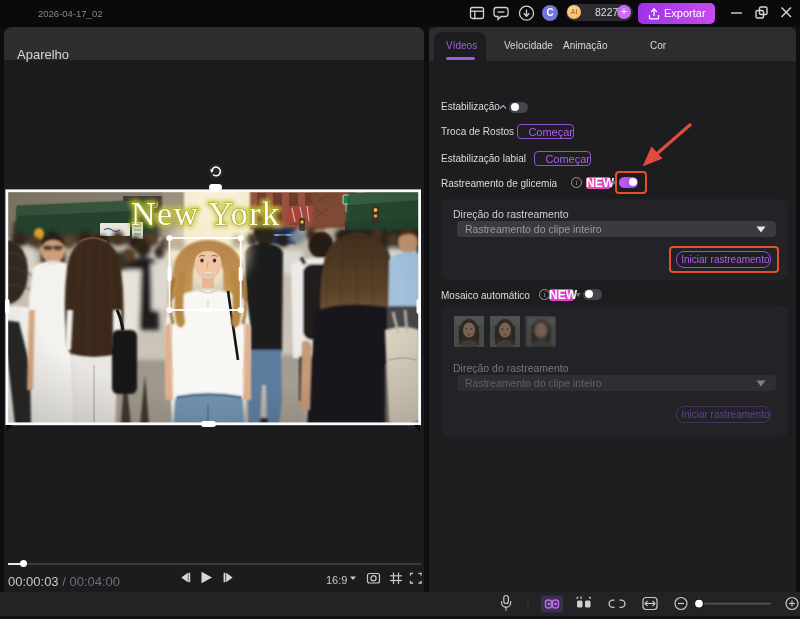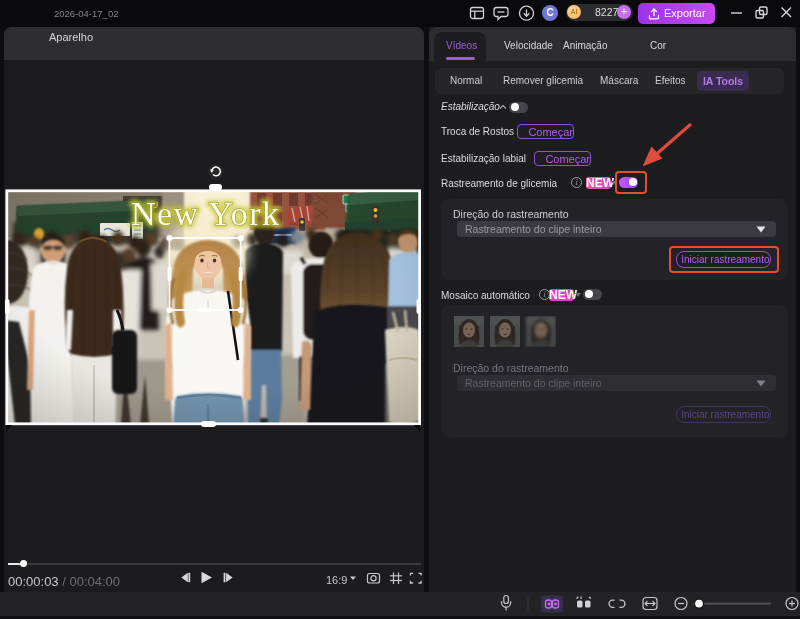--- a/index.html
+++ b/index.html
@@ -2,33 +2,33 @@
 <html><head>
 <meta charset="utf-8">
 <style>
   * { margin:0; padding:0; box-sizing:border-box; }
   html,body { width:800px; height:619px; overflow:hidden; background:#0b0b0d; font-family:"Liberation Sans",sans-serif; }
   .abs { position:absolute; }
   #stage { position:relative; width:800px; height:619px; background:#0e0e11; }
 
   
   #titlebar { left:0; top:0; width:800px; height:27px; background:#0a0a0c; }
-  #title { left:54px; top:8px; font-size:9.5px; color:#85858b; }
+  #title { left:38px; top:8px; font-size:9.5px; color:#85858b; }
   #avatarC { left:542px; top:5px; width:16px; height:16px; border-radius:50%; background:#7176d8; color:#fff; font-size:10px; font-weight:bold; text-align:center; line-height:16px; }
   #credits { left:566px; top:4px; width:67px; height:17px; background:#2b2b30; border-radius:9px; }
   #coin { left:1px; top:1px; width:14px; height:14px; border-radius:50%; background:radial-gradient(circle at 40% 35%, #fcd9a0, #f7bd6e 65%, #efa84e); color:#b97b1e; font-size:7px; font-weight:bold; text-align:center; line-height:14px; }
   #crednum { left:21px; top:2px; font-size:10.5px; color:#dededf;margin-left:8px; }
   #plus { left:51px; top:1px; width:14px; height:14px; border-radius:50%; background:#cb6df2; color:#fff; font-size:11px; text-align:center; line-height:13px; }
   #exportbtn { left:638px; top:3px; width:77px; height:21px; border-radius:5px; background:linear-gradient(90deg,#9c33e6,#c94af0); color:#fff; font-size:11px; }
   #exportbtn span { position:absolute; left:26px; top:4px; }
 
   
   #lpanel { left:4px; top:27px; width:420px; height:565px; background:#1c1c1f; border-radius:8px 8px 0 0; }
   #lphead { left:0; top:0; width:420px; height:33px; background:#2e2e31; border-radius:8px 8px 0 0; }
-  #lphead span { position:absolute; left:13px; top:4px; font-size:11px; color:#d6d6d8;margin-left:32px; }
+  #lphead span { position:absolute; left:13px; top:20px; font-size:13px; color:#d6d6d8; }
   #photowrap { left:1px; top:133px; width:416px; height:272px; }
   #progress { left:4px; top:536px; width:413px; height:1.5px; background:#3a3a3f; }
   #progfill { left:4px; top:536px; width:16px; height:1.5px; background:#e8e8e8; }
   #progknob { left:16px; top:533px; width:7px; height:7px; border-radius:50%; background:#ffffff; }
   #timetxt { left:4px; top:547px; font-size:13px; color:#c9c9cc; }
   #timetxt .dim { color:#6e6e74; }
   #ratio { left:322px; top:547px; font-size:11px; color:#c9c9cc; }
 
   
   #rpanel { left:429px; top:27px; width:367px; height:565px; background:#1d1d20; }
@@ -414,29 +414,22 @@
 
   <div class="abs" id="rpanel">
     <div class="abs" id="tabstrip">
       <div class="abs" id="activetab"></div>
       <div class="abs" id="tab1">Vídeos</div>
       <div class="abs" id="tabunderline"></div>
       <div class="abs tablbl" style="left:75px;">Velocidade</div>
       <div class="abs tablbl" style="left:134px;">Animação</div>
       <div class="abs tablbl" style="left:221px;">Cor</div>
     </div>
-    <div class="abs" id="subtabs">
-      <div class="abs subtab" style="left:15px;">Normal</div>
-      <div class="abs subtab" style="left:68px;">Remover glicemia</div>
-      <div class="abs subtab" style="left:165px;">Máscara</div>
-      <div class="abs subtab" style="left:220px;">Efeitos</div>
-      <div class="abs" id="iatools">IA Tools</div>
-    </div>
-
-    <div class="abs rowlbl" style="left:12px; top:74px;font-style:italic;">Estabilização</div>
+
+    <div class="abs rowlbl" style="left:12px; top:74px;">Estabilização</div>
     <svg class="abs" style="left:70px; top:77px;" width="8" height="6" viewBox="0 0 8 6">
       <path d="M 1 4.5 L 4 1.5 L 7 4.5" fill="none" stroke="#aaaaae" stroke-width="1.2"></path>
     </svg>
     <div class="abs tgl off" style="left:80px; top:74.5px;">
         <div class="knob"></div>
       </div>
 
     <div class="abs rowlbl" style="left:12px; top:99px;">Troca de Rostos</div>
     <div class="abs cbtn" style="left:88px; top:96.5px; width:57px; height:15px; line-height:14px;">Começar</div>
 

